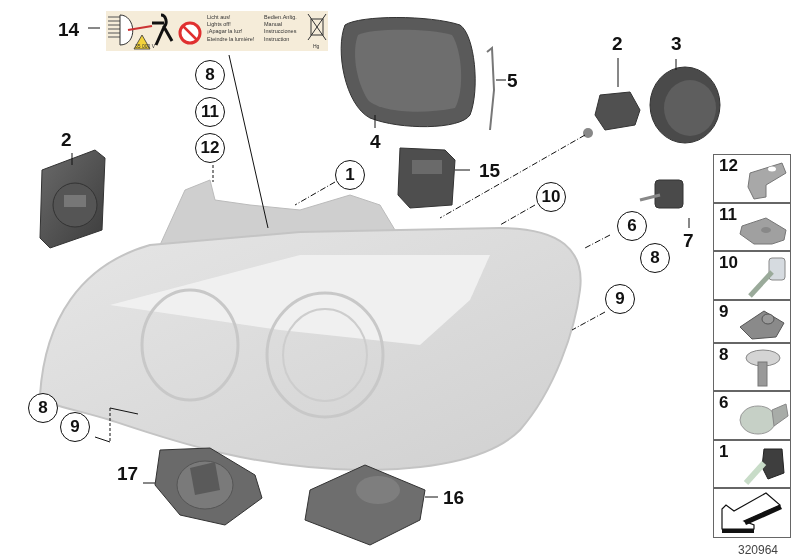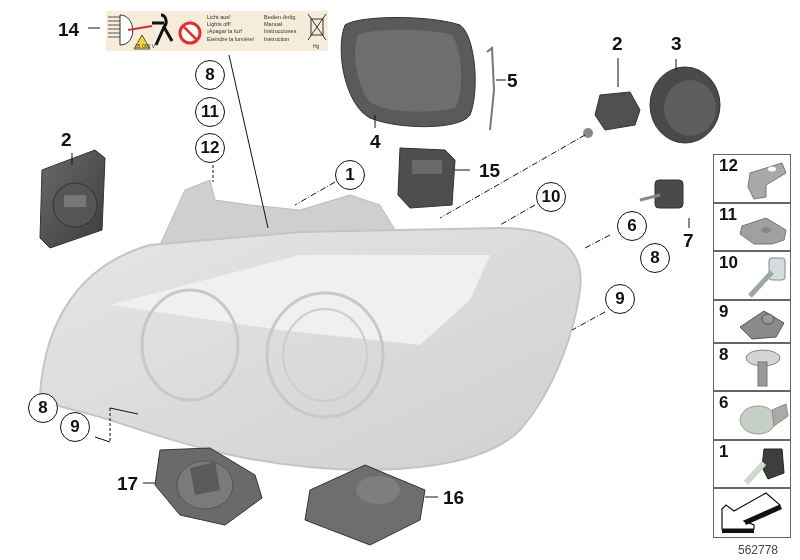--- a/index.html
+++ b/index.html
@@ -138,21 +138,21 @@
   </div>
 
   <div class="num" style="left:58px;top:20px;">14</div>
   <div class="num" style="left:61px;top:130px;">2</div>
   <div class="num" style="left:370px;top:132px;">4</div>
   <div class="num" style="left:507px;top:71px;">5</div>
   <div class="num" style="left:612px;top:34px;">2</div>
   <div class="num" style="left:671px;top:34px;">3</div>
   <div class="num" style="left:479px;top:161px;">15</div>
   <div class="num" style="left:683px;top:231px;">7</div>
-  <div class="num" style="left:117px;top:474px;text-align:center;">17</div>
+  <div class="num" style="left:117px;top:464px;text-align:center;">17</div>
   <div class="num" style="left:443px;top:488px;">16</div>
 
   <div class="circ" style="left:195px;top:60px;">8</div>
   <div class="circ" style="left:195px;top:97px;">11</div>
   <div class="circ" style="left:195px;top:133px;">12</div>
   <div class="circ" style="left:335px;top:160px;">1</div>
   <div class="circ" style="left:536px;top:182px;">10</div>
   <div class="circ" style="left:617px;top:211px;">6</div>
   <div class="circ" style="left:640px;top:243px;">8</div>
   <div class="circ" style="left:605px;top:284px;">9</div>
@@ -209,14 +209,14 @@
     </svg>
   </div>
   <div class="side" style="top:488px;height:50px;">
     <svg width="76" height="48" style="position:absolute;left:0;top:0">
       <path d="M8 20 L8 40 L40 40 L40 36 L30 32 L66 16 L52 4 L20 22 L12 16 Z" fill="#fff" stroke="#111" stroke-width="1.2"></path>
       <path d="M8 40 L40 40 L40 44 L8 44 Z" fill="#111"></path>
       <path d="M66 16 L68 20 L32 36 L30 32 Z" fill="#111"></path>
     </svg>
   </div>
 
-  <div class="footer-id">562778</div>
+  <div class="footer-id">320964</div>
 </div>
 
 </body></html>

